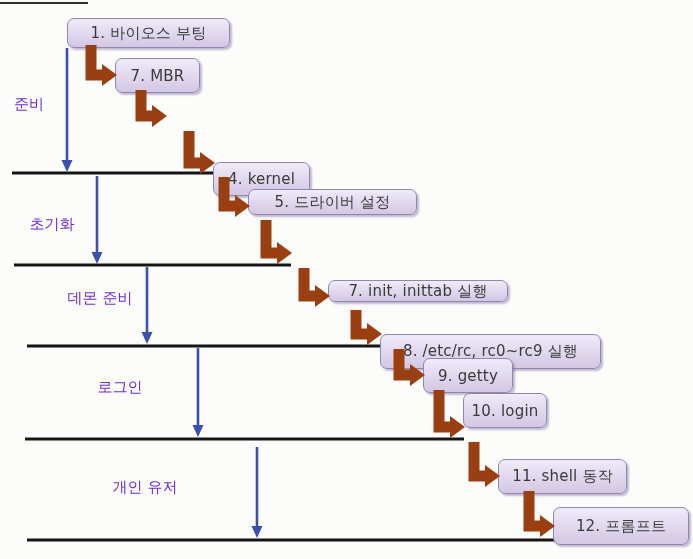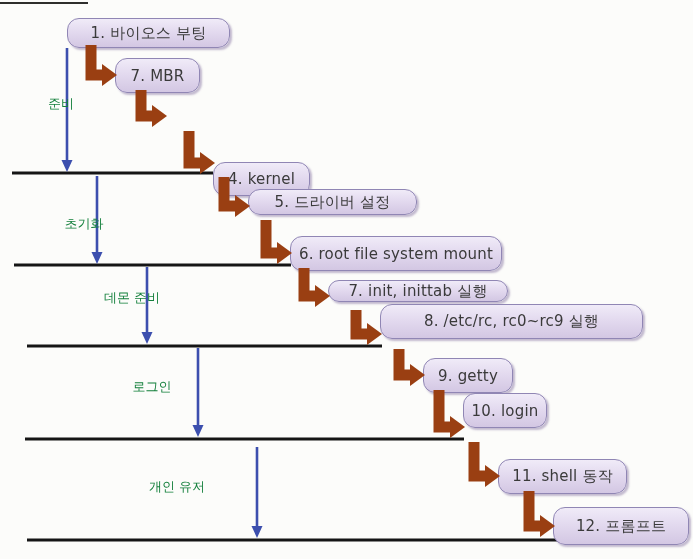--- a/index.html
+++ b/index.html
@@ -12,39 +12,38 @@
   }
   svg.layer{position:absolute;left:0;top:0;width:693px;height:559px;pointer-events:none;}
   #bg-layer{z-index:1;}
   #fg-layer{z-index:3;}
   .step-box{
     position:absolute;
     z-index:2;
     display:flex;align-items:center;justify-content:center;
     background:linear-gradient(180deg,#f0ebf8 0%,#e3daef 45%,#d3c7e3 100%);
     border:1.5px solid #9086b4;
-    border-radius:12px;
+    border-radius:7px;
     box-shadow:2px 2px 2px rgba(125,105,155,.45);
     box-sizing:border-box;
   }
   .step-box span{
     color:#3a3a3a;
     font-size:15px;
     letter-spacing:.2px;
     white-space:nowrap;
   }
   .step-box.underlined span{}
   .stage-label{
     position:absolute;
     z-index:2;
     transform:translate(-50%,-50%);
-    color:#15803d;
-    font-size:13px;
+    color:#6d28d9;
+    font-size:15px;
     white-space:nowrap;
-    margin-left:32px;
   }
 </style>
 </head>
 <body>
 
 <div id="canvas">
 
   <svg id="bg-layer" class="layer">
     <g id="scan-artifacts">
         <line x1="0" y1="3" x2="88" y2="3" stroke="#2e2e2c" stroke-width="2"></line>
@@ -75,27 +74,24 @@
     </div>
   <div class="step-box" style="left:115px;top:58px;width:85px;height:35px">
       <span>7. MBR</span>
     </div>
   <div class="step-box" style="left:213px;top:162px;width:97px;height:34px">
       <span>4. kernel</span>
     </div>
   <div class="step-box" style="left:248px;top:189px;width:169px;height:26px">
       <span>5. 드라이버 설정</span>
     </div>
-  <div class="step-box" style="left:290px;top:236px;width:212px;height:35px">
-      <span>6. root file system mount</span>
-    </div>
   <div class="step-box" style="left:328px;top:280px;width:180px;height:22px">
       <span>7. init, inittab 실행</span>
     </div>
-  <div class="step-box" style="left:380px;top:304px;width:263px;height:35px">
+  <div class="step-box" style="left:380px;top:334px;width:221px;height:35px">
       <span>8. /etc/rc, rc0~rc9 실행</span>
     </div>
   <div class="step-box" style="left:423px;top:358px;width:90px;height:35px">
       <span>9. getty</span>
     </div>
   <div class="step-box" style="left:463px;top:393px;width:84px;height:35px">
       <span>10. login</span>
     </div>
   <div class="step-box" style="left:498px;top:459px;width:129px;height:35px">
       <span>11. shell 동작</span>

